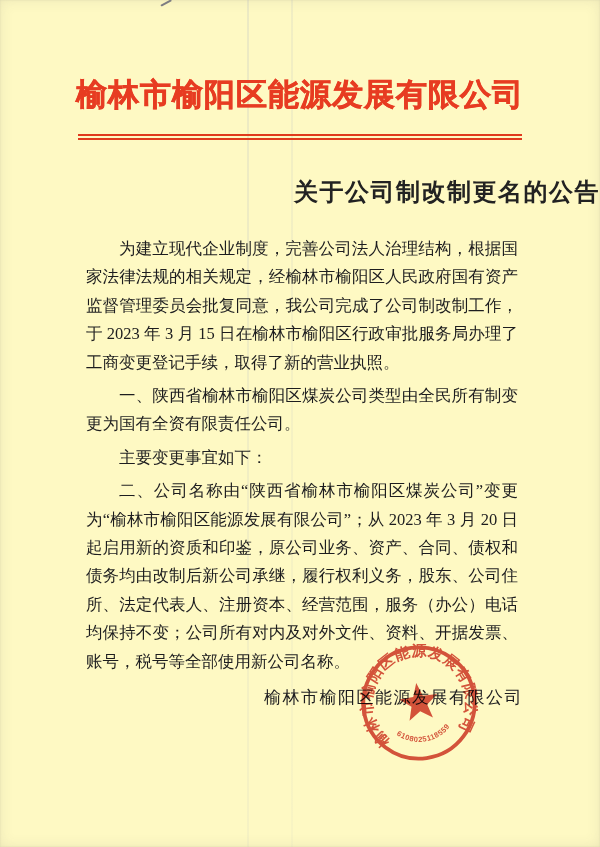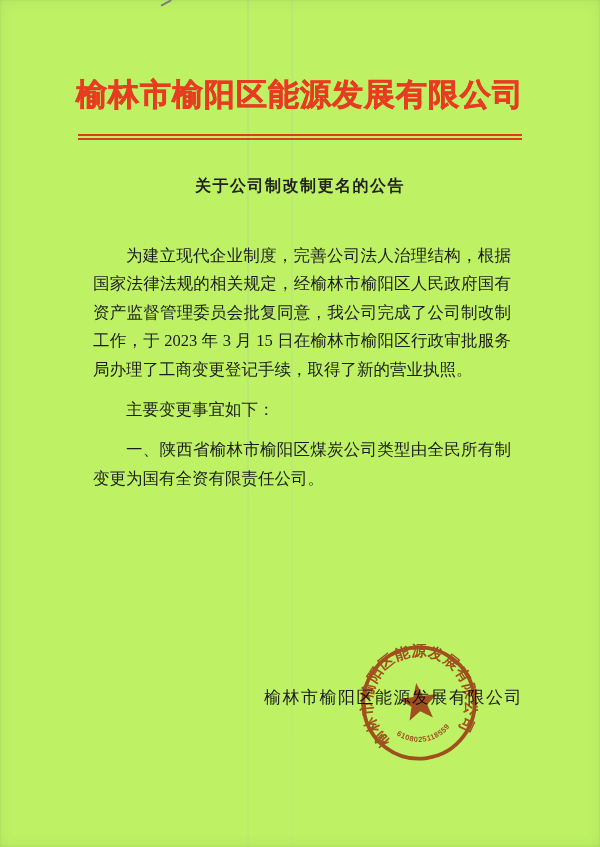--- a/index.html
+++ b/index.html
@@ -1,20 +1,20 @@
 <!DOCTYPE html>
 <html><head>
 <meta charset="utf-8">
 <style>
   html,body{margin:0;padding:0;background:#8a8a8e;}
   .page{
     position:relative;
     width:600px;height:847px;
     margin:0 auto;
-    background:#bef264;
+    background:#fef9c3;
     overflow:hidden;
     box-shadow:inset 0 0 14px rgba(70,70,80,.10), inset 0 0 2px rgba(60,60,70,.12);
     font-family:"Liberation Serif", serif;
     color:#1d1d1f;
   }
   
   .fold-line{position:absolute;top:0;bottom:0;width:2px;pointer-events:none;}
   .fold-a{left:247px;background:linear-gradient(180deg,rgba(170,178,195,.22),rgba(170,178,195,.10));}
   .fold-b{left:291px;background:linear-gradient(180deg,rgba(170,178,195,.16),rgba(170,178,195,.07));}
   .scratch{position:absolute;left:160px;top:2px;width:12px;height:1.5px;background:#7d7d82;transform:rotate(-28deg);border-radius:1px;}
@@ -28,34 +28,34 @@
     -webkit-text-stroke:.6px currentColor;
     white-space:nowrap;
   }
   .red-rule{position:absolute;top:134px;left:78px;width:444px;height:6px;}
   .red-rule .bar-top{height:2px;}
   .red-rule .bar-gap{height:1.5px;background:transparent;}
   .red-rule .bar-bottom{height:2.5px;}
 
   .doc-title{
     position:absolute;top:176px;left:0;right:0;
-    text-align:center;
+    text-align:right;
     font-family:"Liberation Sans", sans-serif;
     font-weight:700;
-    font-size:16px;letter-spacing:1.5px;
+    font-size:24px;letter-spacing:1.5px;
     color:#222;
     white-space:nowrap;
   }
 
   .doc-body{
     position:absolute;top:230px;left:81px;width:442px;
     font-size:16.5px;line-height:28.4px;
     text-align:justify;text-justify:inter-ideograph;
   }
-  .doc-body p{margin:12px;text-indent:2em;}
+  .doc-body p{margin:5px;text-indent:2em;}
 
   .sign-company{
     position:absolute;top:686px;right:77px;
     font-size:17px;letter-spacing:1.5px;white-space:nowrap;
   }
   .sign-date{
     position:absolute;top:716px;left:368px;
     font-size:17px;letter-spacing:.5px;white-space:nowrap;
   }
 
@@ -83,22 +83,23 @@
   <div class="red-rule">
     <div class="bar-top" style="background:#e03a1d;"></div>
     <div class="bar-gap"></div>
     <div class="bar-bottom" style="background:#e03a1d;"></div>
   </div>
 
   <div class="doc-title">关于公司制改制更名的公告</div>
 
   <div class="doc-body">
     <p>为建立现代企业制度，完善公司法人治理结构，根据国家法律法规的相关规定，经榆林市榆阳区人民政府国有资产监督管理委员会批复同意，我公司完成了公司制改制工作，于 2023 年 3 月 15 日在榆林市榆阳区行政审批服务局办理了工商变更登记手续，取得了新的营业执照。</p>
+    <p>一、陕西省榆林市榆阳区煤炭公司类型由全民所有制变更为国有全资有限责任公司。</p>
     <p>主要变更事宜如下：</p>
-    <p>一、陕西省榆林市榆阳区煤炭公司类型由全民所有制变更为国有全资有限责任公司。</p>
+    <p>二、公司名称由“陕西省榆林市榆阳区煤炭公司”变更为“榆林市榆阳区能源发展有限公司”；从 2023 年 3 月 20 日起启用新的资质和印鉴，原公司业务、资产、合同、债权和债务均由改制后新公司承继，履行权利义务，股东、公司住所、法定代表人、注册资本、经营范围，服务（办公）电话均保持不变；公司所有对内及对外文件、资料、开据发票、账号，税号等全部使用新公司名称。</p>
   </div>
 
   <div class="sign-company">榆林市榆阳区能源发展有限公司</div>
 
 
   <svg class="seal" viewBox="0 0 120 120" aria-hidden="true">
     <defs>
       <path id="sealArc" d="M 31.7,88.3 A 40,40 0 1 1 88.3,88.3" fill="none"></path>
       <path id="serialArc" d="M 36.7,83.3 A 33,33 0 0 0 83.3,83.3" fill="none"></path>
     </defs>

